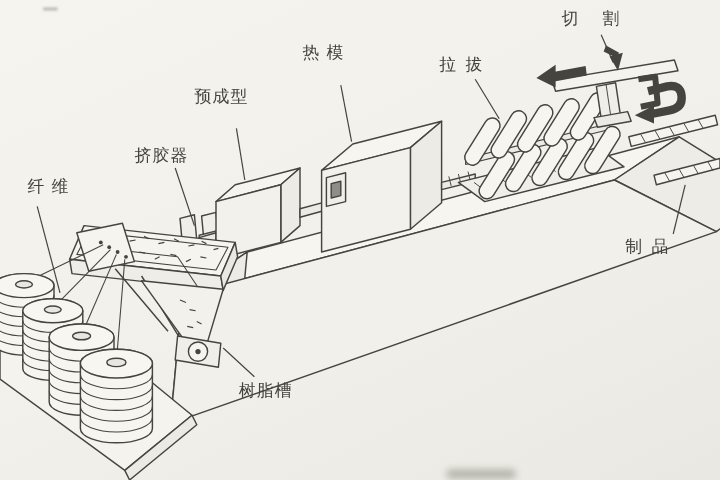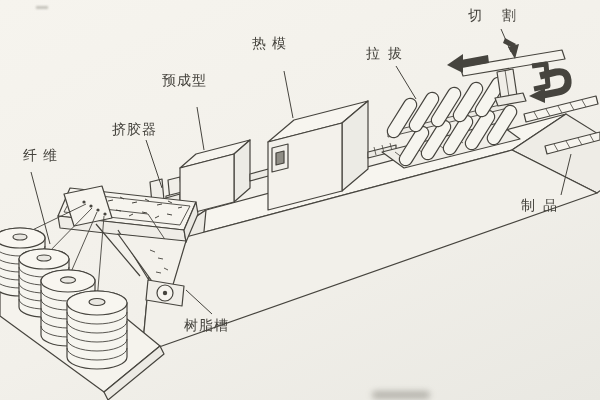--- a/index.html
+++ b/index.html
@@ -207,18 +207,18 @@
   </g>
 </svg>
 
 <div class="lbl ls6" style="left:23px;   top:147px;">纤维</div>
 <div class="lbl" style="left:112px; top:121px;">挤胶器</div>
 <div class="lbl" style="left:162px; top:72px;">预成型</div>
 <div class="lbl ls6" style="left:252px; top:35px;">热模</div>
 <div class="lbl ls8" style="left:366px; top:45px;">拉拔</div>
 <div class="lbl ls20" style="left:468px; top:7px;">切割</div>
 <div class="lbl ls8" style="left:521px; top:197px;">制品</div>
-<div class="lbl" style="left:184px; top:317px;text-align:right;">树脂槽</div>
+<div class="lbl" style="left:199px; top:317px;text-align:right;">树脂槽</div>
 
 <div class="smudge"></div>
 <div class="scanmark"></div>
 
 </div>
 
 </body></html>

